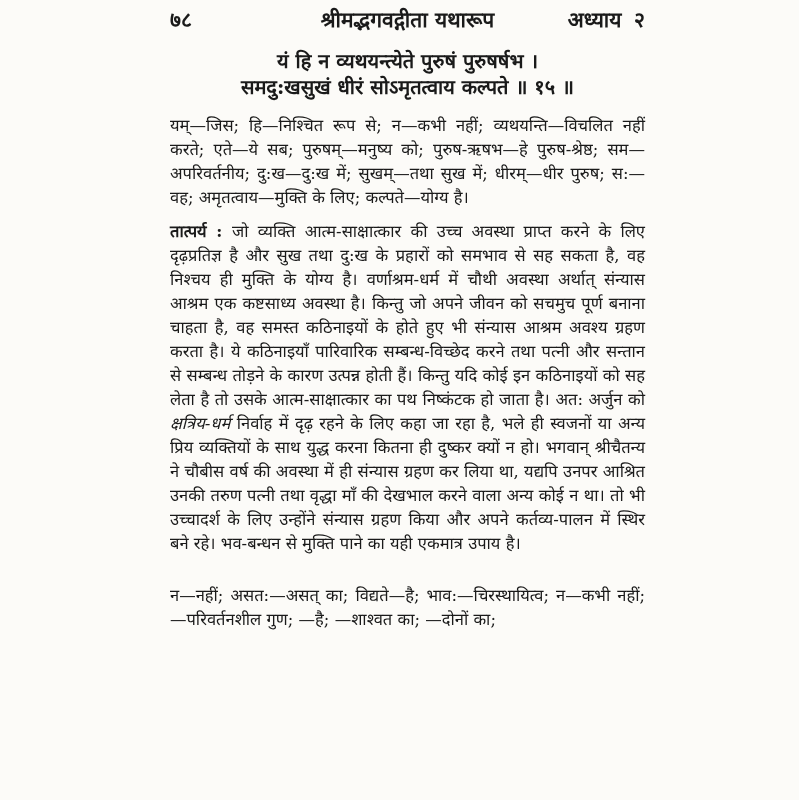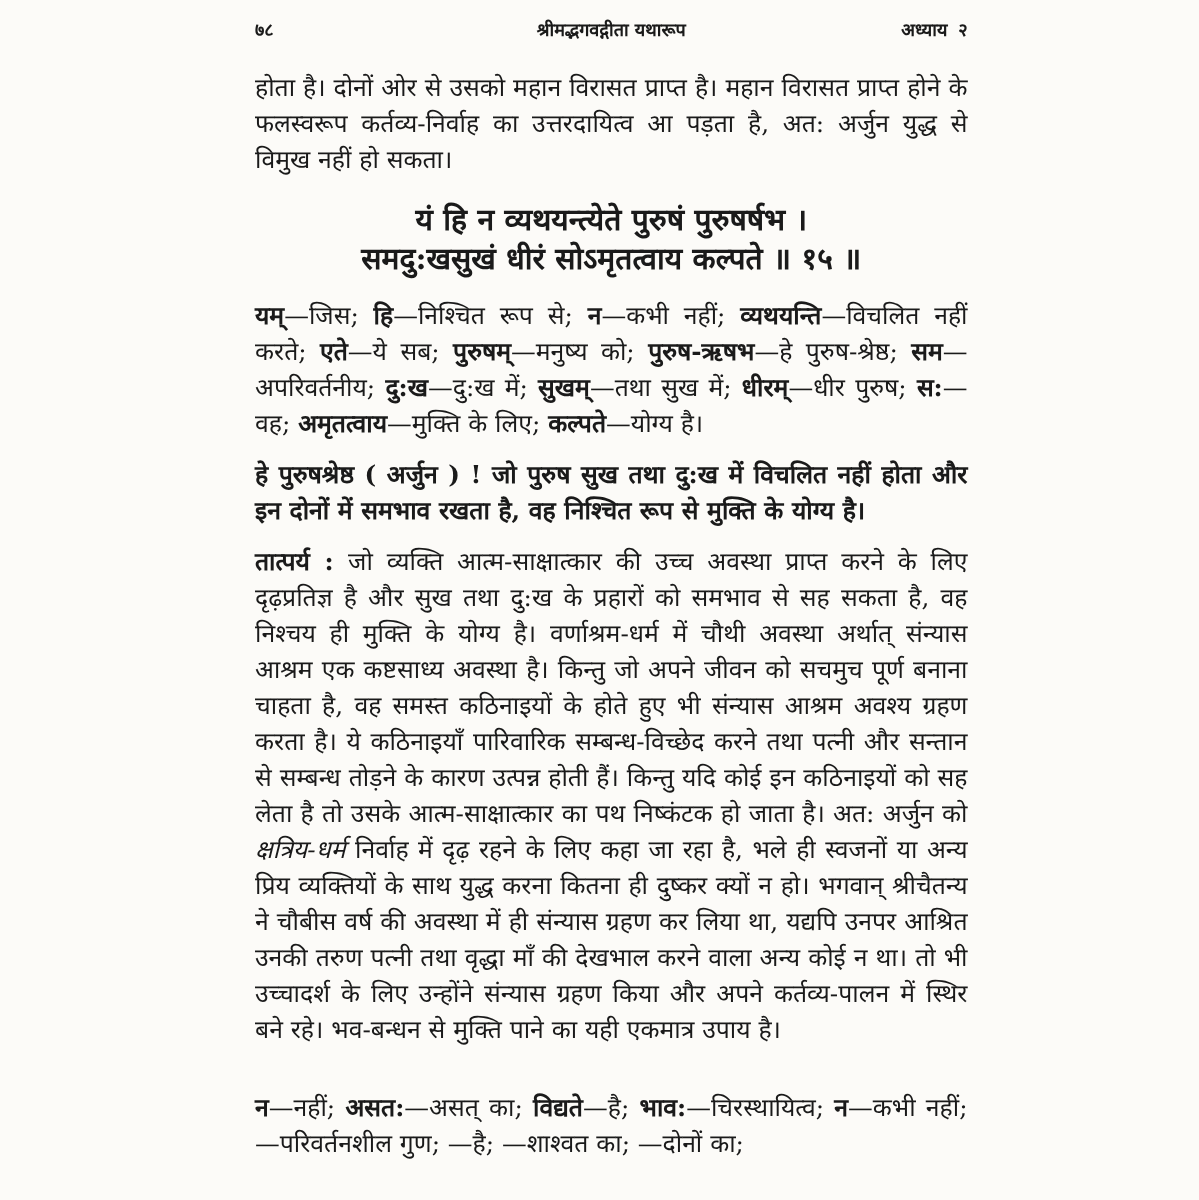--- a/index.html
+++ b/index.html
@@ -17,21 +17,21 @@
     box-sizing:border-box;
     width:799px;height:800px;
     padding:8px 154px 0 170px;
     position:relative;
   }
   .pg-header{
     display:grid;
     grid-template-columns:1fr auto 1fr;
     align-items:baseline;
     font-weight:bold;
-    font-size:12px;
+    font-size:21px;
     line-height:24px;
     margin-bottom:14px;
   }
   .pg-header .page-number{justify-self:start;}
   .pg-header .book-title{justify-self:center;}
   .pg-header .chapter{justify-self:end;font-family:Liberation Mono, monospace;}
   .para{
     font-size:16.5px;
     line-height:24px;
     text-align:justify;
@@ -41,46 +41,44 @@
   .verse{
     text-align:center;
     font-weight:bold;
     font-size:20px;
     line-height:26px;
     margin:14px 0 14px 0;
   }
   .translation{
     font-weight:bold;
   }
-  .synonyms b{font-weight:bold;}
+  .synonyms b{font-weight:normal;}
   .purport{margin-bottom:28px;}
 </style>
 </head>
 <body>
 
 <div class="page">
 
   <header class="pg-header">
     <span class="page-number">७८</span>
     <span class="book-title">श्रीमद्भगवद्गीता यथारूप</span>
     <span class="chapter">अध्याय २</span>
   </header>
 
   <main>
 
-    <p class="para">होता है। दोनों ओर से उसको महान विरासत प्राप्त है। महान विरासत प्राप्त होने के फलस्वरूप कर्तव्य-निर्वाह का उत्तरदायित्व आ पड़ता है, अत: अर्जुन युद्ध से विमुख नहीं हो सकता।</p>
 
     <div class="verse">
       <div>यं हि न व्यथयन्त्येते पुरुषं पुरुषर्षभ ।</div>
       <div>समदु:खसुखं धीरं सोऽमृतत्वाय कल्पते ॥ १५ ॥</div>
     </div>
 
     <p class="para synonyms"><b>यम्</b>—जिस; <b>हि</b>—निश्चित रूप से; <b>न</b>—कभी नहीं; <b>व्यथयन्ति</b>—विचलित नहीं करते; <b>एते</b>—ये सब; <b>पुरुषम्</b>—मनुष्य को; <b>पुरुष-ऋषभ</b>—हे पुरुष-श्रेष्ठ; <b>सम</b>—अपरिवर्तनीय; <b>दु:ख</b>—दु:ख में; <b>सुखम्</b>—तथा सुख में; <b>धीरम्</b>—धीर पुरुष; <b>स:</b>—वह; <b>अमृतत्वाय</b>—मुक्ति के लिए; <b>कल्पते</b>—योग्य है।</p>
 
-    <p class="para translation">हे पुरुषश्रेष्ठ ( अर्जुन ) ! जो पुरुष सुख तथा दु:ख में विचलित नहीं होता और इन दोनों में समभाव रखता है, वह निश्चित रूप से मुक्ति के योग्य है।</p>
 
     <p class="para purport"><span style="font-weight: bold;">तात्पर्य : </span><span>जो व्यक्ति आत्म-साक्षात्कार की उच्च अवस्था प्राप्त करने के लिए दृढ़प्रतिज्ञ है और सुख तथा दु:ख के प्रहारों को समभाव से सह सकता है, वह निश्चय ही मुक्ति के योग्य है। वर्णाश्रम-धर्म में चौथी अवस्था अर्थात् संन्यास आश्रम एक कष्टसाध्य अवस्था है। किन्तु जो अपने जीवन को सचमुच पूर्ण बनाना चाहता है, वह समस्त कठिनाइयों के होते हुए भी संन्यास आश्रम अवश्य ग्रहण करता है। ये कठिनाइयाँ पारिवारिक सम्बन्ध-विच्छेद करने तथा पत्नी और सन्तान से सम्बन्ध तोड़ने के कारण उत्पन्न होती हैं। किन्तु यदि कोई इन कठिनाइयों को सह लेता है तो उसके आत्म-साक्षात्कार का पथ निष्कंटक हो जाता है। अत: अर्जुन को </span><span style="font-style: italic;">क्षत्रिय-धर्म</span><span> निर्वाह में दृढ़ रहने के लिए कहा जा रहा है, भले ही स्वजनों या अन्य प्रिय व्यक्तियों के साथ युद्ध करना कितना ही दुष्कर क्यों न हो। भगवान् श्रीचैतन्य ने चौबीस वर्ष की अवस्था में ही संन्यास ग्रहण कर लिया था, यद्यपि उनपर आश्रित उनकी तरुण पत्नी तथा वृद्धा माँ की देखभाल करने वाला अन्य कोई न था। तो भी उच्चादर्श के लिए उन्होंने संन्यास ग्रहण किया और अपने कर्तव्य-पालन में स्थिर बने रहे। भव-बन्धन से मुक्ति पाने का यही एकमात्र उपाय है।</span></p>
 
     <div class="verse">
     </div>
 
     <p class="para synonyms"><b>न</b>—नहीं; <b>असत:</b>—असत् का; <b>विद्यते</b>—है; <b>भाव:</b>—चिरस्थायित्व; <b>न</b>—कभी नहीं; —परिवर्तनशील गुण; —है; —शाश्वत का; —दोनों का;</p>
 
   </main>
 </div>

